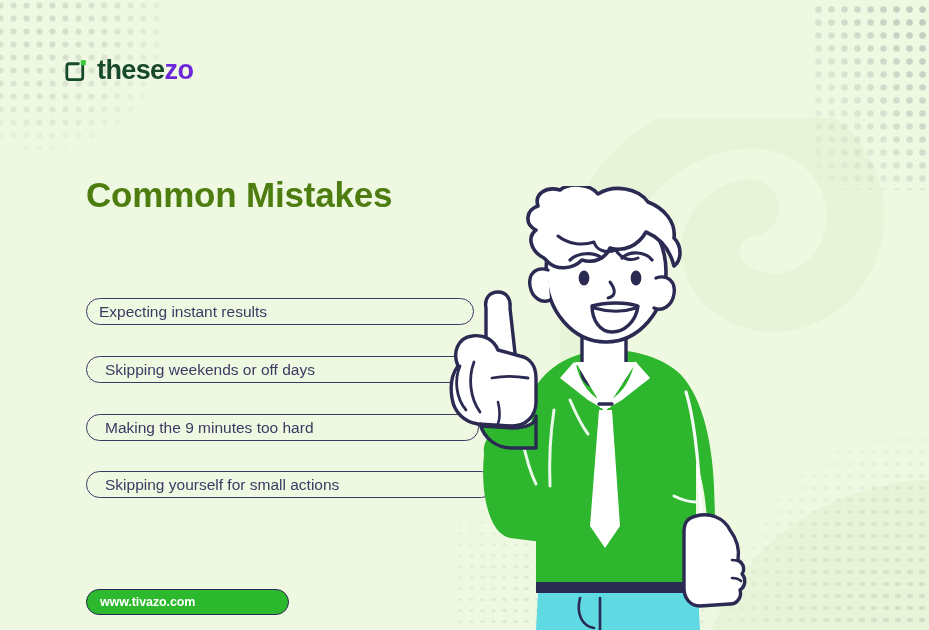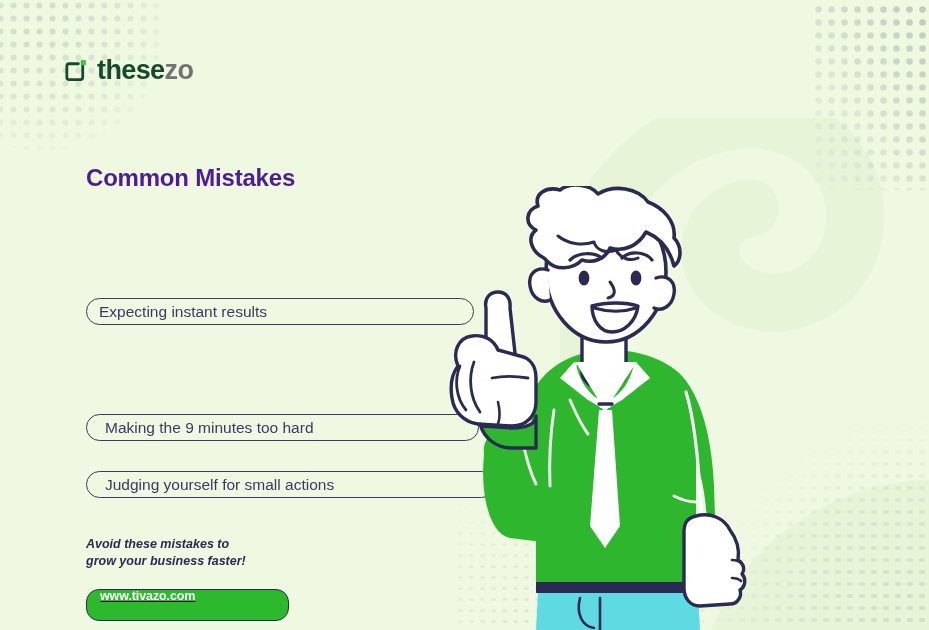--- a/index.html
+++ b/index.html
@@ -45,28 +45,28 @@
   }
   .logo-mark { width:27px; height:27px; display:block; }
   .logo-text {
     font-size:27px; font-weight:bold;
     letter-spacing:-0.6px;
     line-height:1;
     color:#17492b;
     font-family:"Liberation Sans", sans-serif;
   }
   .logo-text .tiva { color:#17492b; }
-  .logo-text .zo   { color:#737373; }
+  .logo-text .zo   { color:#6d28d9; }
 
   
   .headline {
-    position:absolute; left:86px; top:160px;
+    position:absolute; left:86px; top:168px;
     width:470px;
-    color:#4c1d95;
-    font-size:24px;
+    color:#4d7c0f;
+    font-size:35px;
     font-weight:bold;
     line-height:1.54;
     letter-spacing:-0.2px;
   }
   .headline .l2 { display:block; }
 
   
   .pill {
     position:absolute;
     left:86px;
@@ -99,27 +99,27 @@
     font-style:italic;
     font-weight:bold;
     font-size:12.5px;
     line-height:1.35;
     width:240px;
   }
   .tagline .ln { display:block; }
 
   .cta {
     position:absolute; left:86px; top:589px;
-    width:203px; height:32px;
+    width:203px; height:26px;
     background:#2db92d;
     border:1.6px solid #2b2a52;
     border-radius:13px;
     display:flex;
+    align-items:center;
     justify-content:flex-start;
-    text-decoration:underline;
   }
   .cta span {
     color:#ffffff;
     font-size:12.5px;
     font-weight:bold;
     padding-left:13px;
     line-height:1;
     letter-spacing:-0.1px;
   }
 
@@ -221,25 +221,28 @@
     </div>
   </div>
 
   <h1 class="headline">
     <span class="l1">Common Mistakes</span>
   </h1>
 
   <div class="pill pill-0">
     <span>Expecting instant results</span>
   </div>
+  <div class="pill pill-1">
+    <span>Skipping weekends or off days</span>
+  </div>
   <div class="pill pill-2">
     <span>Making the 9 minutes too hard</span>
   </div>
   <div class="pill pill-3">
-    <span>Judging yourself for small actions</span>
+    <span>Skipping yourself for small actions</span>
   </div>
 
   <svg class="character" viewBox="0 0 340 444">
     <g stroke="#2b2a52" stroke-linecap="round" stroke-linejoin="round">
 
       <path d="M60 268 C58 252 72 240 86 243 L150 276 L150 360 L86 352 C66 348 56 310 60 268 Z" fill="#2eb62e" stroke="none"></path>
 
       <path d="M112 200 C128 176 154 166 178 164 C204 162 236 170 254 186
                C276 206 288 250 290 300 L292 360 L286 362 L282 322
                C280 300 276 286 272 276 L272 402 L112 402 L112 300
@@ -323,22 +326,18 @@
       <ellipse cx="212" cy="92" rx="5.4" ry="7.4" fill="#2b2a52" stroke="none"></ellipse>
 
       <path d="M186 96 C192 104 192 110 184 112" fill="none" stroke="#2b2a52" stroke-width="3"></path>
 
       <path d="M168 120 C182 116 202 116 214 120 C212 136 200 146 188 146
                C176 146 168 134 168 120 Z" fill="#ffffff" stroke="#2b2a52" stroke-width="3.4"></path>
       <path d="M170 122 C184 126 200 126 212 122" fill="none" stroke="#2b2a52" stroke-width="3.2"></path>
     </g>
   </svg>
 
-  <div class="tagline">
-    <span class="ln">Avoid these mistakes to</span>
-    <span class="ln">grow your business faster!</span>
-  </div>
 
   <div class="cta">
     <span>www.tivazo.com</span>
   </div>
 
 </div>
 
 </body></html>

